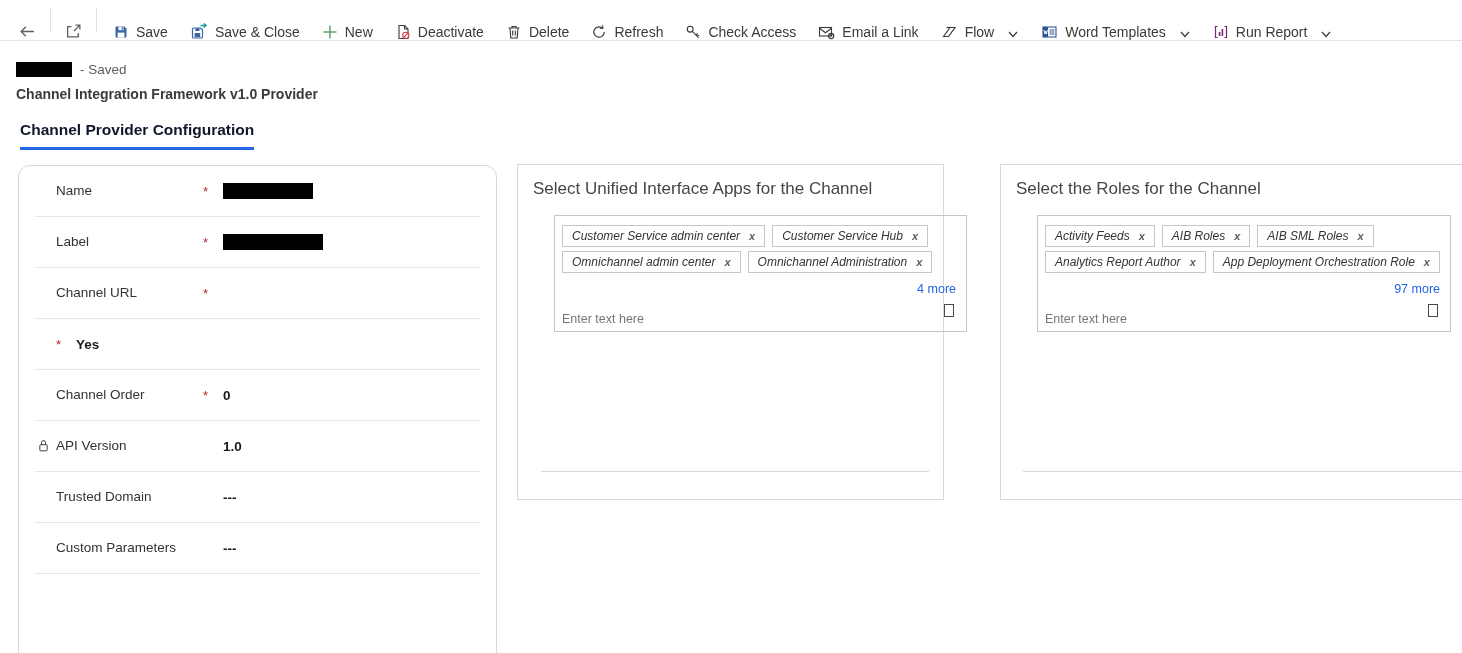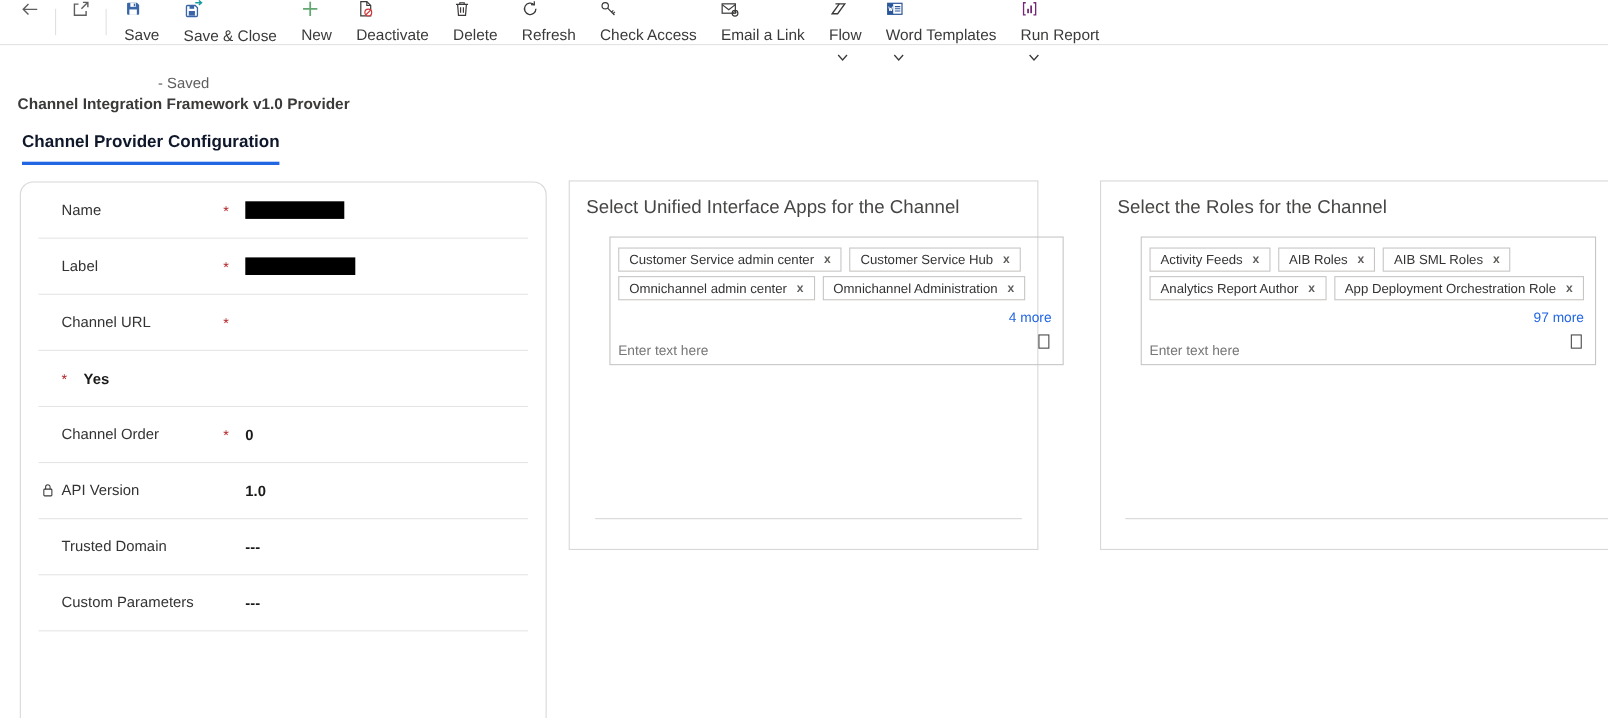--- a/index.html
+++ b/index.html
@@ -11,31 +11,31 @@
   }
   *{box-sizing:border-box;margin:0;padding:0;}
   html,body{width:1462px;height:653px;overflow:hidden;background:#fff;
     font-family:"Liberation Sans",sans-serif;color:#333;}
   .canvas{position:relative;width:1462px;height:653px;background:#fff;}
 
   
   .toolbar{position:absolute;left:0;top:0;width:100%;height:41px;
     display:flex;align-items:center;padding-left:10px;
     border-bottom:1px solid #e3e3e3;background:#fff;}
-  .tb-btn{display:flex;align-items:flex-start;gap:7px;border:none;background:none;
+  .tb-btn{display:flex;align-items:flex-end;gap:7px;border:none;background:none;
     padding:0 11px;height:40px;font-family:"Liberation Sans",sans-serif;
-    font-size:14px;color:var(--toolbar-text);cursor:pointer;white-space:nowrap;flex-direction:column;}
+    font-size:14px;color:var(--toolbar-text);cursor:pointer;white-space:nowrap;}
   .icon-only{padding:0 9px;}
   .tb-div{width:1px;height:24px;background:#e1e1e1;margin:0 5px;}
   .tb-btn svg{flex:0 0 auto;}
   .chev{margin-left:6px;}
 
   
   .rec-head{position:absolute;left:16px;top:60px;}
-  .rec-title-row{display:flex;align-items:center;gap:8px;height:18px;flex-direction:column;}
+  .rec-title-row{display:flex;align-items:center;gap:8px;height:18px;}
   .redaction{display:inline-block;background:#000;}
   .r-name{width:56px;height:15px;}
   .rec-status{font-size:13.5px;color:#605e5c;}
   .rec-entity{margin-top:8px;font-size:14px;font-weight:700;color:#3b3a39;}
 
   
   .tabstrip{position:absolute;left:20px;top:121px;}
   .tab{display:inline-block;font-size:15.5px;font-weight:700;color:#0f172a;
     padding-bottom:8px;border-bottom:3px solid var(--accent);cursor:pointer;}
 
@@ -57,21 +57,21 @@
 
   .sel-panel{top:164px;height:336px;}
   .apps-panel{left:517px;width:427px;}
   .roles-panel{left:1000px;width:480px;}
   .panel-title{padding:14px 0 0 15px;font-size:17px;font-weight:400;color:#484644;}
   .tagbox{position:absolute;left:36px;top:50px;width:413px;height:117px;
     border:1px solid var(--chip-border);}
   .roles-panel .tagbox{width:414px;}
   .chips{display:flex;flex-wrap:wrap;gap:4px 7px;padding:9px 7px 0 7px;}
   .chip{display:inline-flex;align-items:center;gap:9px;border:1px solid var(--chip-border);
-    background:#fff;padding:3px 9px;font-size:12px;color:#333;white-space:nowrap;}
+    background:#fff;padding:3px 9px;font-size:12px;color:#333;white-space:nowrap;font-style:italic;}
   .chip-x{font-size:11px;font-weight:700;color:#5f5e5c;cursor:pointer;line-height:1;}
   .more-link{position:absolute;right:10px;top:66px;font-size:12.5px;
     color:var(--link);cursor:pointer;}
   .tofu{position:absolute;right:12px;top:88px;width:10px;height:13px;
     border:1px solid #4a4a4a;cursor:pointer;}
   .tag-input{position:absolute;left:7px;bottom:5px;width:220px;border:none;outline:none;
     font-family:"Liberation Sans",sans-serif;font-size:12.5px;color:#333;}
   .tag-input::placeholder{color:var(--muted);opacity:1;}
   .sub-hr{position:absolute;top:306px;height:1px;background:var(--border);}
   .apps-panel .sub-hr{left:23px;right:14px;}

